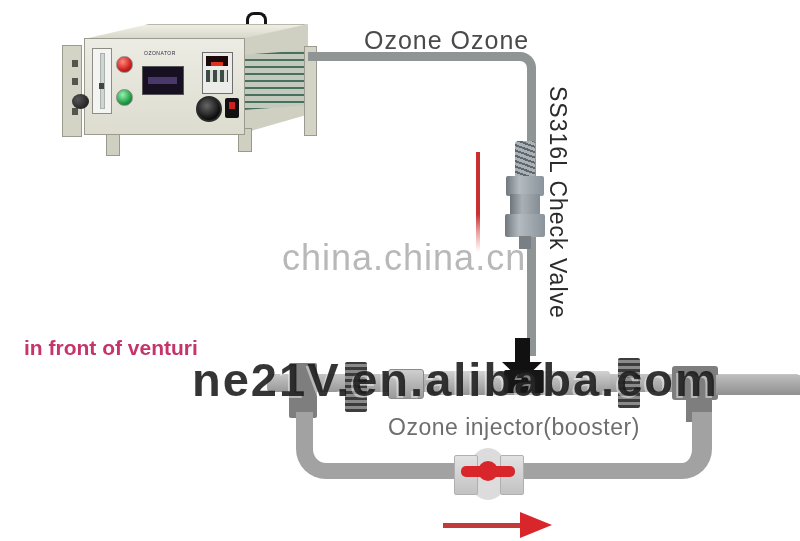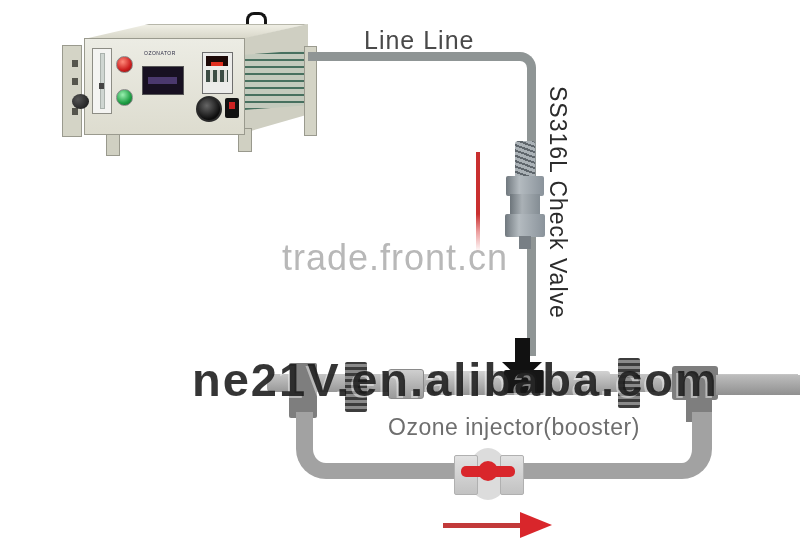--- a/index.html
+++ b/index.html
@@ -172,20 +172,21 @@
 <div class="abs loop"></div>
 <div class="abs bv-lobe"></div>
 <div class="abs bv-flange bv-flange-l"></div>
 <div class="abs bv-flange bv-flange-r"></div>
 <div class="abs bv-bar"></div>
 <div class="abs bv-knob"></div>
 
 <div class="abs red-arrow-shaft"></div>
 <div class="abs red-arrow-head"></div>
 
-<div class="abs lbl-ozone-line">Line Line</div>
+<div class="abs lbl-ozone-line">Ozone Ozone</div>
 <div class="abs lbl-check-valve">SS316L Check Valve</div>
 <div class="abs lbl-injector">Ozone injector(booster)</div>
 <div class="abs note">
+  <div>in front of venturi</div>
 </div>
 
-<div class="abs wm-center">trade.front.cn</div>
+<div class="abs wm-center">china.china.cn</div>
 <div class="abs wm-bottom">ne21V.en.alibaba.com</div>
 
 </body></html>

